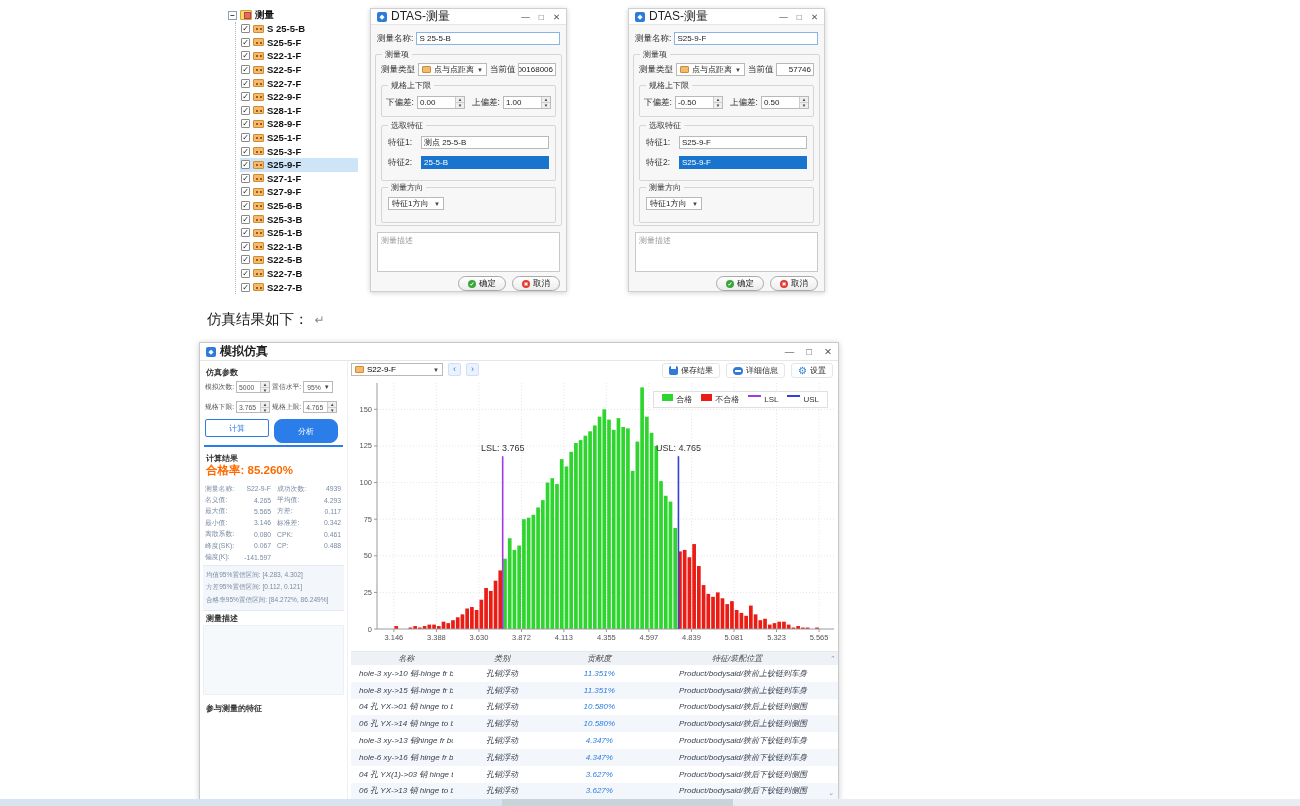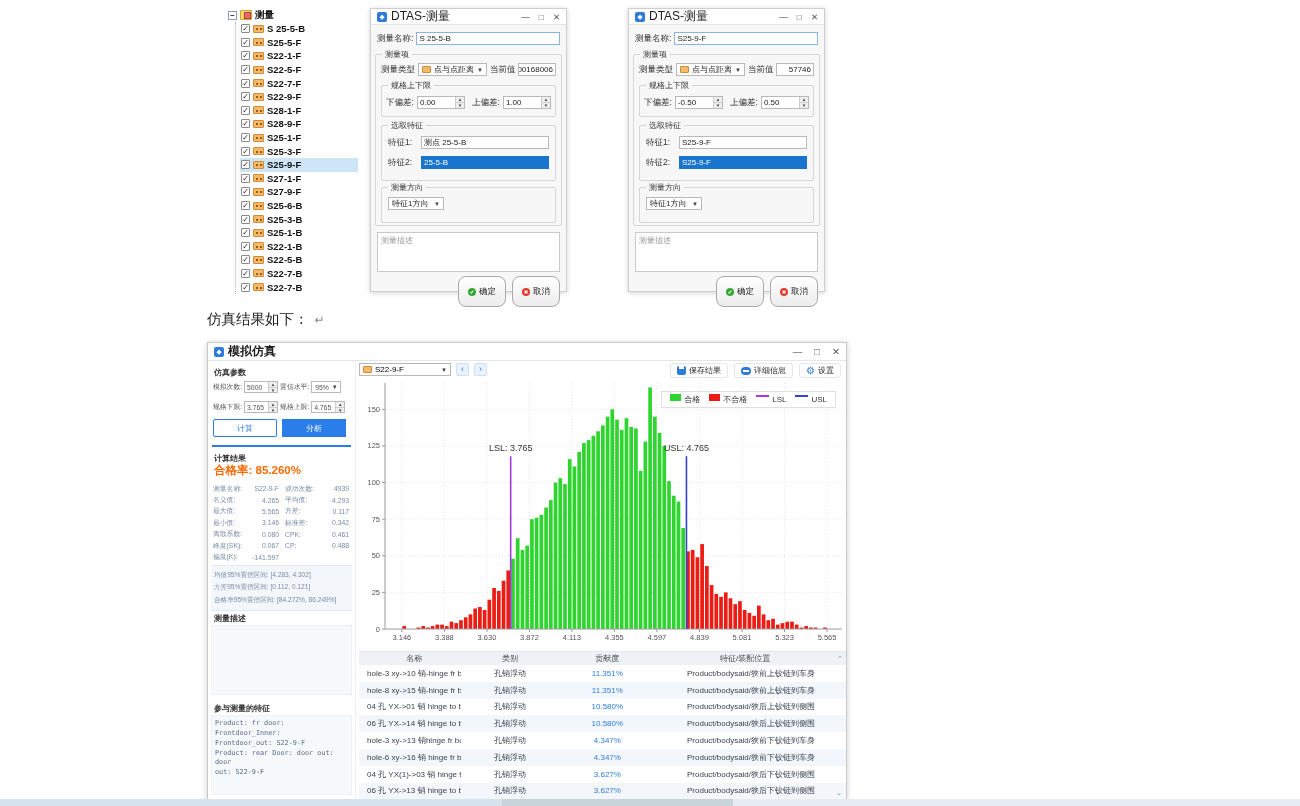--- a/index.html
+++ b/index.html
@@ -38,39 +38,39 @@
   .dd{display:flex;align-items:center;background:#fff;border:1px solid #b9b9b9;height:13px;font-size:8px;padding:0 3px;gap:3px;white-space:nowrap;}
   .dd .arr{margin-left:auto;font-size:6px;color:#444;}
   .dd .tiny-ico{width:9px;height:7px;background:#f5b96e;border:1px solid #cf8c33;border-radius:1px;flex:0 0 auto;}
   .spin{display:flex;border:1px solid #b9b9b9;background:#fff;height:13px;overflow:hidden;}
   .spin .v{flex:1;font-size:8px;padding:0 2px;display:flex;align-items:center;white-space:nowrap;}
   .ud{width:9px;border-left:1px solid #ccc;display:flex;flex-direction:column;}
   .ud div{flex:1;font-size:4.5px;line-height:5px;text-align:center;color:#444;background:#efefef;}
   .ud div:first-child{border-bottom:1px solid #ccc;}
   .descbox{position:absolute;left:6px;right:6px;background:#fff;border:1px solid #c9c9c9;padding:2px 3px;color:#9a9a9a;font-size:8px;}
   .dlg-btns{position:absolute;right:6px;display:flex;gap:6px;}
-  .pill-btn{display:flex;align-items:center;gap:3px;border:1px solid #a9a9a9;border-radius:8px;background:linear-gradient(#ffffff,#ececec);height:31px;padding:0 9px;font-size:8.5px;color:#222;cursor:pointer;}
+  .pill-btn{display:flex;align-items:center;gap:3px;border:1px solid #a9a9a9;border-radius:8px;background:linear-gradient(#ffffff,#ececec);height:15px;padding:0 9px;font-size:8.5px;color:#222;cursor:pointer;}
   .ico-circle{width:8px;height:8px;border-radius:50%;color:#fff;font-size:5.5px;line-height:8px;text-align:center;flex:0 0 auto;}
   .ok .ico-circle{background:#36a836;}
   .cancel .ico-circle{background:#e23b2e;}
 
   
   .doc-line{position:absolute;left:207px;top:310px;font-size:14.5px;color:#1a1a1a;}
   .ret{color:#8a8a8a;font-size:12px;margin-left:6px;}
 
   
-  .simwin{position:absolute;left:207px;top:342px;width:640px;height:458px;background:#fff;border:1px solid #c9c9c9;box-shadow:0 1px 6px rgba(0,0,0,.2);overflow:hidden;}
+  .simwin{position:absolute;left:199px;top:342px;width:640px;height:458px;background:#fff;border:1px solid #c9c9c9;box-shadow:0 1px 6px rgba(0,0,0,.2);overflow:hidden;}
   .simwin .tb{height:18px;}
   .lpanel{position:absolute;left:0;top:18px;width:148px;bottom:0;border-right:1px solid #eef0f3;padding:0 5px;}
   .p-title{position:absolute;left:6px;font-size:8px;font-weight:bold;color:#333;}
   .prow{position:absolute;left:5px;right:3px;display:flex;align-items:center;gap:2px;font-size:6.8px;color:#555;}
   .prow .spin,.prow .dd{height:12px;}
   .prow .spin .v,.prow .dd{font-size:6.8px;}
   .btn-outline{position:absolute;width:64px;height:18px;border:1px solid #2b7de9;background:#fff;color:#2b7de9;font-size:8px;display:flex;align-items:center;justify-content:center;border-radius:2px;cursor:pointer;}
-  .btn-fill{position:absolute;width:64px;height:18px;border:1px solid #2b7de9;background:#2b7de9;color:#fff;font-size:8px;display:flex;align-items:center;justify-content:center;border-radius:0;cursor:pointer;}
+  .btn-fill{position:absolute;width:64px;height:24px;border:1px solid #2b7de9;background:#2b7de9;color:#fff;font-size:8px;display:flex;align-items:center;justify-content:center;border-radius:8px;cursor:pointer;}
   .bluebar{position:absolute;left:4px;right:4px;height:2px;background:#2b7de9;}
   .passline{position:absolute;left:6px;font-size:11.5px;font-weight:bold;color:#ff6a00;white-space:nowrap;}
   .stats{position:absolute;font-size:6.8px;color:#7b8ba3;}
   .stat{display:flex;height:11.4px;align-items:center;white-space:nowrap;}
   .stat .sv{margin-left:auto;}
   .cibox{position:absolute;left:3px;right:3px;background:#f3f7fb;border-top:1px solid #e2eaf2;border-bottom:1px solid #e2eaf2;padding:3px 3px;font-size:6.6px;color:#7b8ba3;}
   .cibox div{height:12.5px;display:flex;align-items:center;white-space:nowrap;}
   .panebox{position:absolute;left:3px;right:3px;background:#f6f9fc;border:1px solid #edf1f6;}
   .featstxt{font-family:"DejaVu Sans Mono",monospace;font-size:6.8px;color:#5a6b80;padding:3px;white-space:pre-wrap;line-height:1.45;}
 
@@ -85,21 +85,21 @@
   .info-ico{width:10px;height:8px;background:#2f7bd9;border-radius:4px;position:relative;}
   .info-ico::after{content:"";position:absolute;left:2px;top:3.5px;width:6px;height:1.5px;background:#fff;}
   .gear-ico{color:#2f7bd9;font-size:10px;line-height:10px;}
   .chart{position:absolute;left:151px;top:36px;width:489px;height:270px;}
   .legend{position:absolute;right:12px;top:12px;display:flex;align-items:center;gap:9px;background:#fff;border:1px solid #e0e0e0;padding:2px 8px;font-size:8px;color:#333;}
   .lg-box{width:11px;height:7px;display:inline-block;}
   .lg-line{width:13px;height:2px;display:inline-block;}
   .lg-item{display:flex;align-items:flex-start;gap:3px;}
 
   
-  .dtable{position:absolute;left:151px;right:0;top:308px;bottom:0;font-size:8px;color:#3a4250;overflow:hidden;}
+  .dtable{position:absolute;left:151px;right:0;top:308px;bottom:0;font-size:8px;color:#3a4250;overflow:hidden;font-style:italic;}
   .thead{display:flex;background:#eef2f7;height:14px;align-items:center;border-top:1px solid #e3e8ef;color:#444;}
   .trow{display:flex;height:16.8px;align-items:center;}
   .trow:nth-child(even){background:#f3f7fc;}
   .c1{width:21%;padding-left:8px;text-align:left;white-space:nowrap;overflow:hidden;}
   .c2{width:20%;text-align:center;white-space:nowrap;}
   .c3{width:20%;text-align:center;white-space:nowrap;}
   .trow .c3{color:#2a7de1;}
   .c4{flex:1;text-align:center;white-space:nowrap;overflow:hidden;}
   .scroll-up{width:12px;text-align:center;color:#8a97a8;font-size:7px;}
   .scroll-dn{position:absolute;right:1px;bottom:2px;color:#8a97a8;font-size:7px;width:12px;text-align:center;}
@@ -504,26 +504,20 @@
           </div>
         </div>
       <div class="cibox" style="top:204px;">
         <div>均值95%置信区间: [4.283, 4.302]</div>
         <div>方差95%置信区间: [0.112, 0.121]</div>
         <div>合格率95%置信区间: [84.272%, 86.249%]</div>
       </div>
       <div class="p-title" style="top:252px;">测量描述</div>
       <div class="panebox" style="top:264px;height:70px;"></div>
       <div class="p-title" style="top:342px;">参与测量的特征</div>
-      <div class="panebox" style="top:354px;height:80px;">
-        <div class="featstxt">Product: fr door: Frontdoor_Inner:
-Frontdoor_out: S22-9-F
-Product: rear Door: door out: door
-out: S22-9-F</div>
-      </div>
     </div>
 
     <div class="selbar">
       <div class="dd sel-dd">
         <span class="tiny-ico"></span>
         <span>S22-9-F</span>
           <span class="arr">▼</span>
       </div>
       <div class="navbtn">‹</div>
       <div class="navbtn">›</div>

